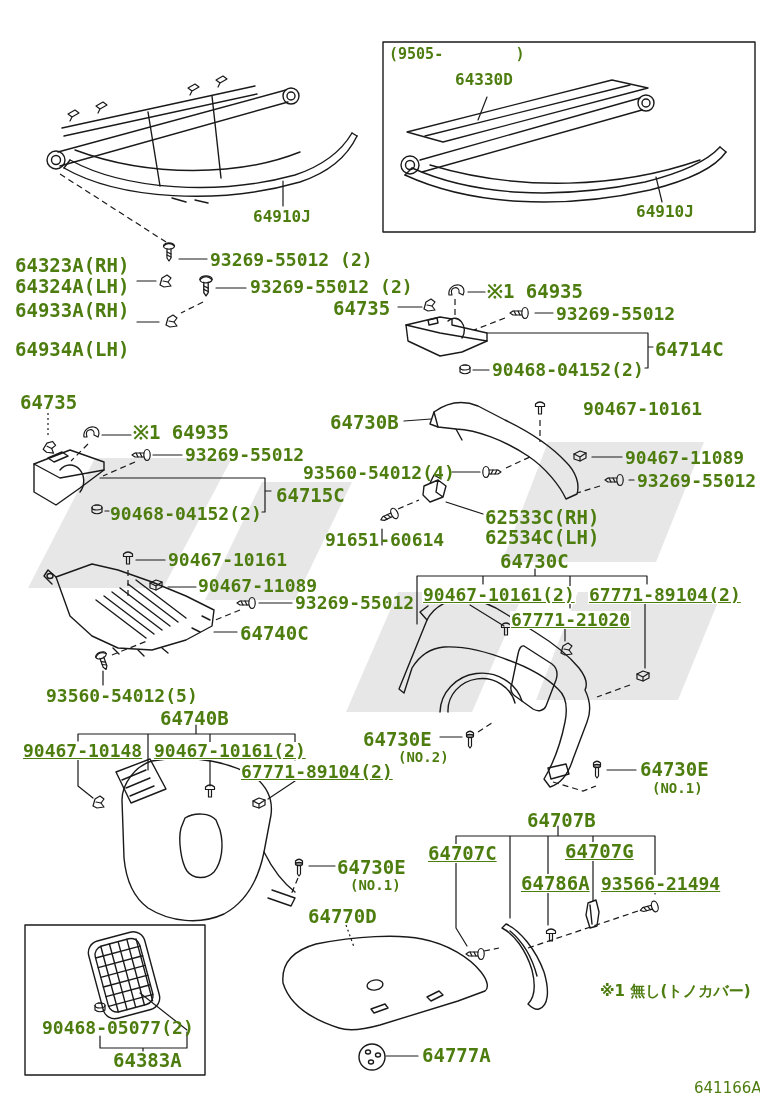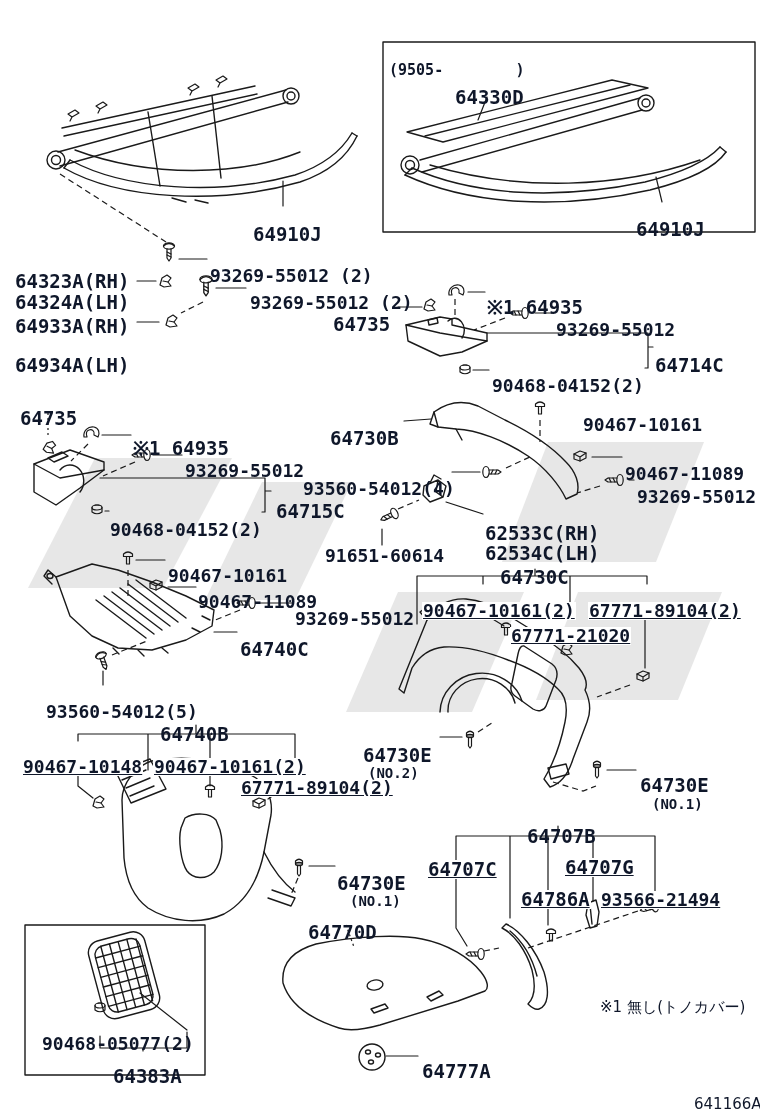--- a/index.html
+++ b/index.html
@@ -1,27 +1,27 @@
 <!DOCTYPE html>
 <html><head>
 <meta charset="utf-8">
 <style>
   html,body{margin:0;padding:0;background:#ffffff;}
   #stage{position:relative;width:760px;height:1112px;background:#ffffff;overflow:hidden;
          font-family:"DejaVu Sans Mono",monospace;}
   #art{position:absolute;left:0;top:0;z-index:1;}
   .lbl{position:absolute;z-index:3;font-family:"DejaVu Sans Mono",monospace;font-weight:700;
-       color:#0f172a;line-height:1;white-space:pre;margin-top:16px;}
-  .lg{font-size:19px;}
+       color:#4d7c0f;line-height:1;white-space:pre;}
+  .lg{font-size:16px;}
   .md{font-size:19px;}
   .sm{font-size:18px;}
   .xs{font-size:14px;}
   .wbg{background:#ffffff;padding:0 1px;text-decoration:underline;}
   .plain{font-family:"DejaVu Sans",sans-serif;font-weight:400;font-size:15px;}
-  .noteTx{font-family:"DejaVu Sans",sans-serif;font-weight:400;font-size:15px;text-align:right;}
+  .noteTx{font-family:"DejaVu Sans",sans-serif;font-weight:700;font-size:15px;text-align:right;}
   .capTx{font-size:15px;}
   svg .ln{fill:none;stroke:#1a1a1a;stroke-width:1.4;stroke-linejoin:round;stroke-linecap:round;}
   svg .ld{fill:none;stroke:#1a1a1a;stroke-width:1.2;stroke-linejoin:round;stroke-linecap:round;}
   svg .dash{fill:none;stroke:#1a1a1a;stroke-width:1.2;stroke-dasharray:6 4;}
   svg .dot{fill:none;stroke:#1a1a1a;stroke-width:1.2;stroke-dasharray:2 3;}
   svg .wm{fill:#d0d0d0;opacity:0.5;stroke:none;}
 </style>
 </head>
 <body>
 
@@ -320,21 +320,21 @@
   <div class="lbl sm" style="left:168px;top:551px">90467-10161</div>
   <div class="lbl sm" style="left:198px;top:577px">90467-11089</div>
   <div class="lbl sm" style="left:295px;top:594px">93269-55012</div>
   <div class="lbl md" style="left:240px;top:624px">64740C</div>
   <div class="lbl sm" style="left:46px;top:687px">93560-54012(5)</div>
   <div class="lbl md" style="left:160px;top:709px">64740B</div>
   <div class="lbl sm wbg" style="left:22px;top:742px">90467-10148</div>
   <div class="lbl sm wbg" style="left:153px;top:742px">90467-10161(2)</div>
   <div class="lbl sm wbg" style="left:240px;top:763px">67771-89104(2)</div>
   <div class="lbl md" style="left:363px;top:730px">64730E</div>
-  <div class="lbl xs" style="left:368px;top:750px">(NO.2)</div>
+  <div class="lbl xs" style="left:398px;top:750px">(NO.2)</div>
   <div class="lbl md" style="left:640px;top:760px">64730E</div>
   <div class="lbl xs" style="left:652px;top:781px">(NO.1)</div>
   <div class="lbl md" style="left:337px;top:858px">64730E</div>
   <div class="lbl xs" style="left:350px;top:878px">(NO.1)</div>
   <div class="lbl md" style="left:527px;top:811px">64707B</div>
   <div class="lbl md wbg" style="left:427px;top:844px">64707C</div>
   <div class="lbl md wbg" style="left:564px;top:842px">64707G</div>
   <div class="lbl md wbg" style="left:520px;top:874px">64786A</div>
   <div class="lbl sm wbg" style="left:600px;top:875px">93566-21494</div>
   <div class="lbl md" style="left:308px;top:907px">64770D</div>

